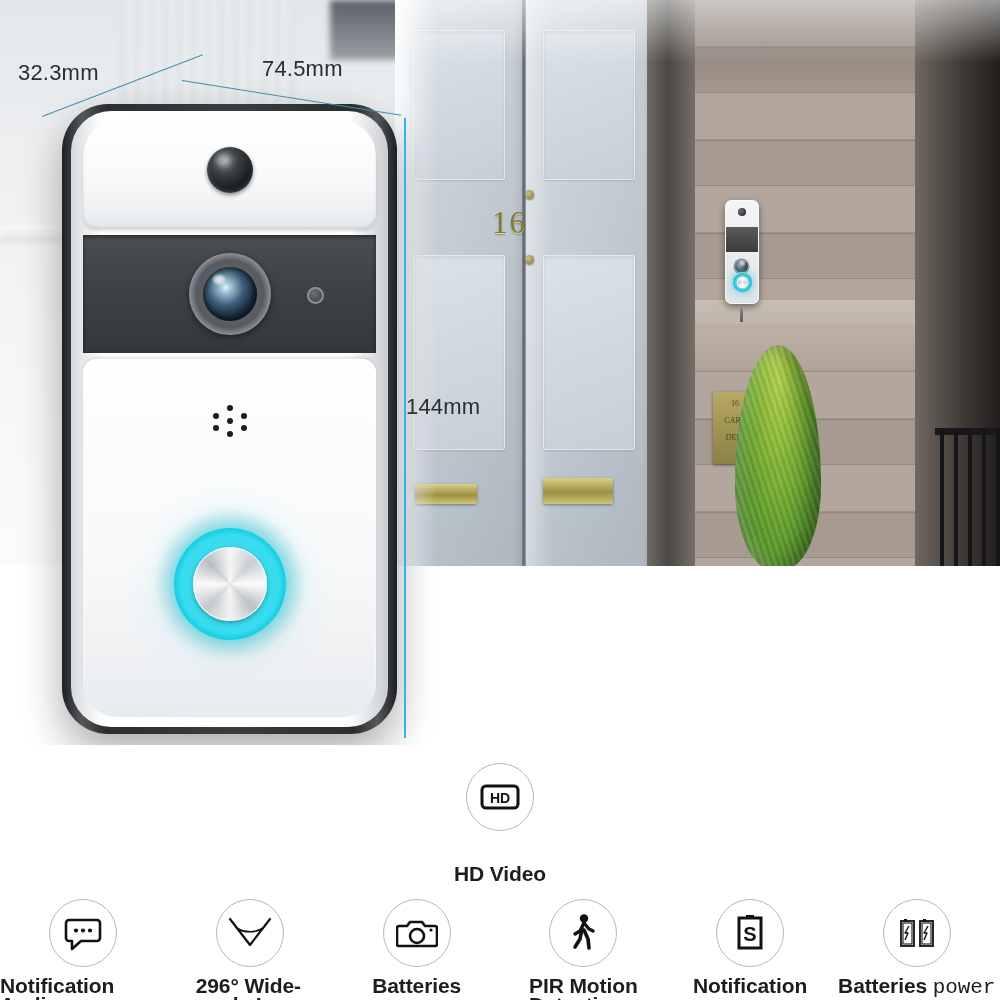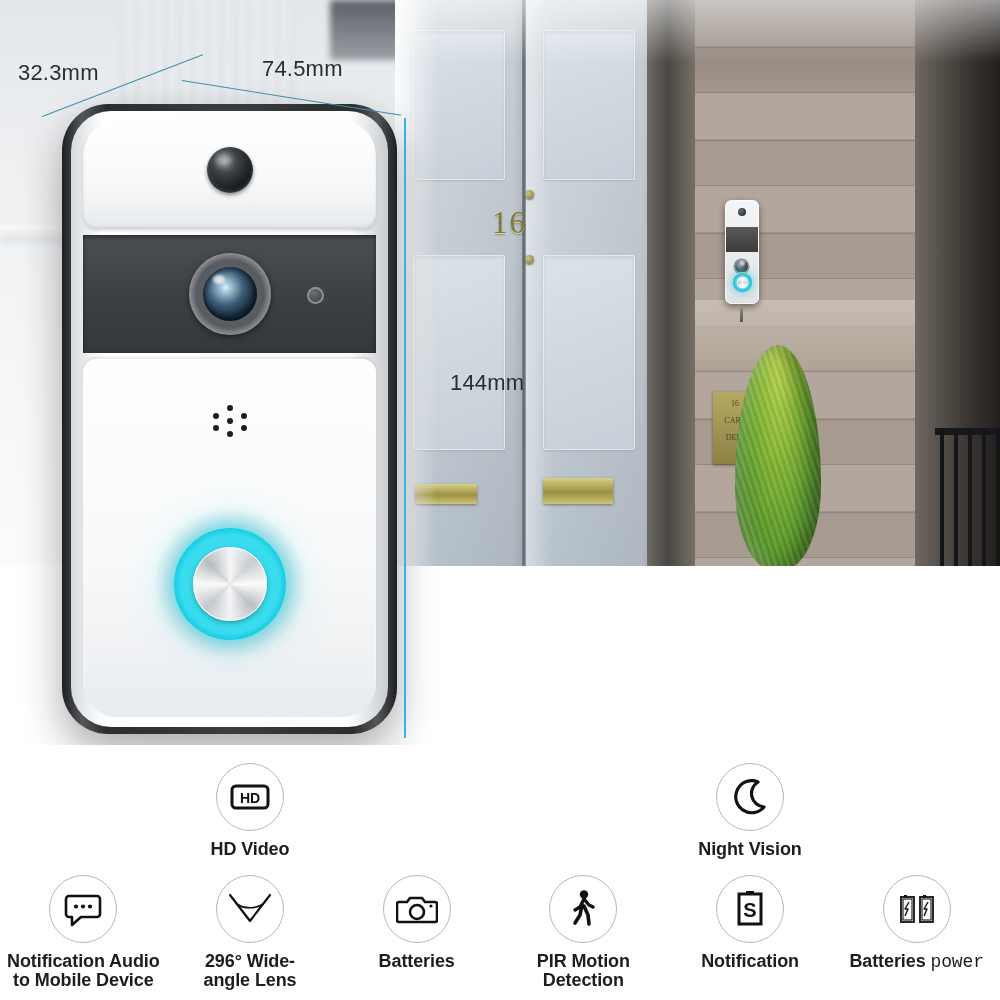--- a/index.html
+++ b/index.html
@@ -291,21 +291,21 @@
     background: radial-gradient(circle at 50% 50%, rgba(255,255,255,.55) 0%, rgba(255,255,255,0) 48%);
   }
 
   
   .dim-label {
     position:absolute; color:#2a2e31; font-size:22px; letter-spacing:.2px;
     font-family:"Liberation Sans", sans-serif;
   }
   #dim-depth { left:18px;  top:60px; }
   #dim-width { left:262px; top:56px; }
-  #dim-height{ left:406px; top:370px;margin-left:44px; }
+  #dim-height{ left:406px; top:394px; }
   .dim-line-v {
     position:absolute; left:404px; top:118px; width:2px; height:620px;
     background:#33b3e8;
   }
   .lead {
     position:absolute; height:1px; background:#3f8fae; transform-origin: 0 0;
   }
 
   
   #features {
@@ -317,26 +317,26 @@
   .fcell {
     flex:1 1 0; display:flex; flex-direction:column; align-items:center;
   }
   .fcircle {
     width:68px; height:68px; border-radius:50%;
     border:1.4px solid #b5b7b9;
     display:flex; align-items:center; justify-content:center;
     background:#fff;
   }
   .flabel {
-    margin-top:9px; text-align:center;
-    font-size:18px; font-weight:bold; color:#1b1d1f; line-height:19px;
+    margin-top:9px; 
+    font-size:21px; font-weight:bold; color:#1b1d1f; line-height:19px;
     letter-spacing:-.1px;
   }
   .flabel.serif-tail em { font-style:normal; font-family:Liberation Mono, monospace; font-weight:normal; }
-  .frow.r1 .fcell { padding-top:18px; }
+  .frow.r1 .fcell { padding-top:18px;gap:24px; }
   .frow.r2 .fcell { padding-top:16px; }
   svg { display:block; }
 </style>
 </head>
 <body>
 
 <div id="hero">
 
   <div class="backdrop">
     <div class="blur-pane"></div>
@@ -435,28 +435,20 @@
         <svg width="40" height="26" viewBox="0 0 40 26">
           <rect x="2" y="2" width="36" height="22" rx="4" fill="none" stroke="#111" stroke-width="3"></rect>
           <text x="20" y="19" font-family="Liberation Sans, sans-serif" font-size="14" font-weight="bold" fill="#111" text-anchor="middle">HD</text>
         </svg>
       </div>
       <div class="flabel">HD Video</div>
     </div>
 
 
 
-    <div class="fcell">
-      <div class="fcircle">
-        <svg width="38" height="38" viewBox="0 0 38 38">
-          <path d="M27 4 a16 16 0 1 0 6 25 A13.5 13.5 0 0 1 27 4 z" fill="none" stroke="#111" stroke-width="3.2" stroke-linejoin="round"></path>
-        </svg>
-      </div>
-      <div class="flabel">Night Vision</div>
-    </div>
 
 
   </div>
 
   <div class="frow r2">
 
     <div class="fcell">
       <div class="fcircle">
         <svg width="40" height="36" viewBox="0 0 40 36">
           <path d="M6 5 h28 a3 3 0 0 1 3 3 v15 a3 3 0 0 1 -3 3 h-16 l-9 8 v-8 h-3 a3 3 0 0 1 -3 -3 v-15 a3 3 0 0 1 3 -3 z" fill="none" stroke="#111" stroke-width="2.6" stroke-linejoin="round"></path>

